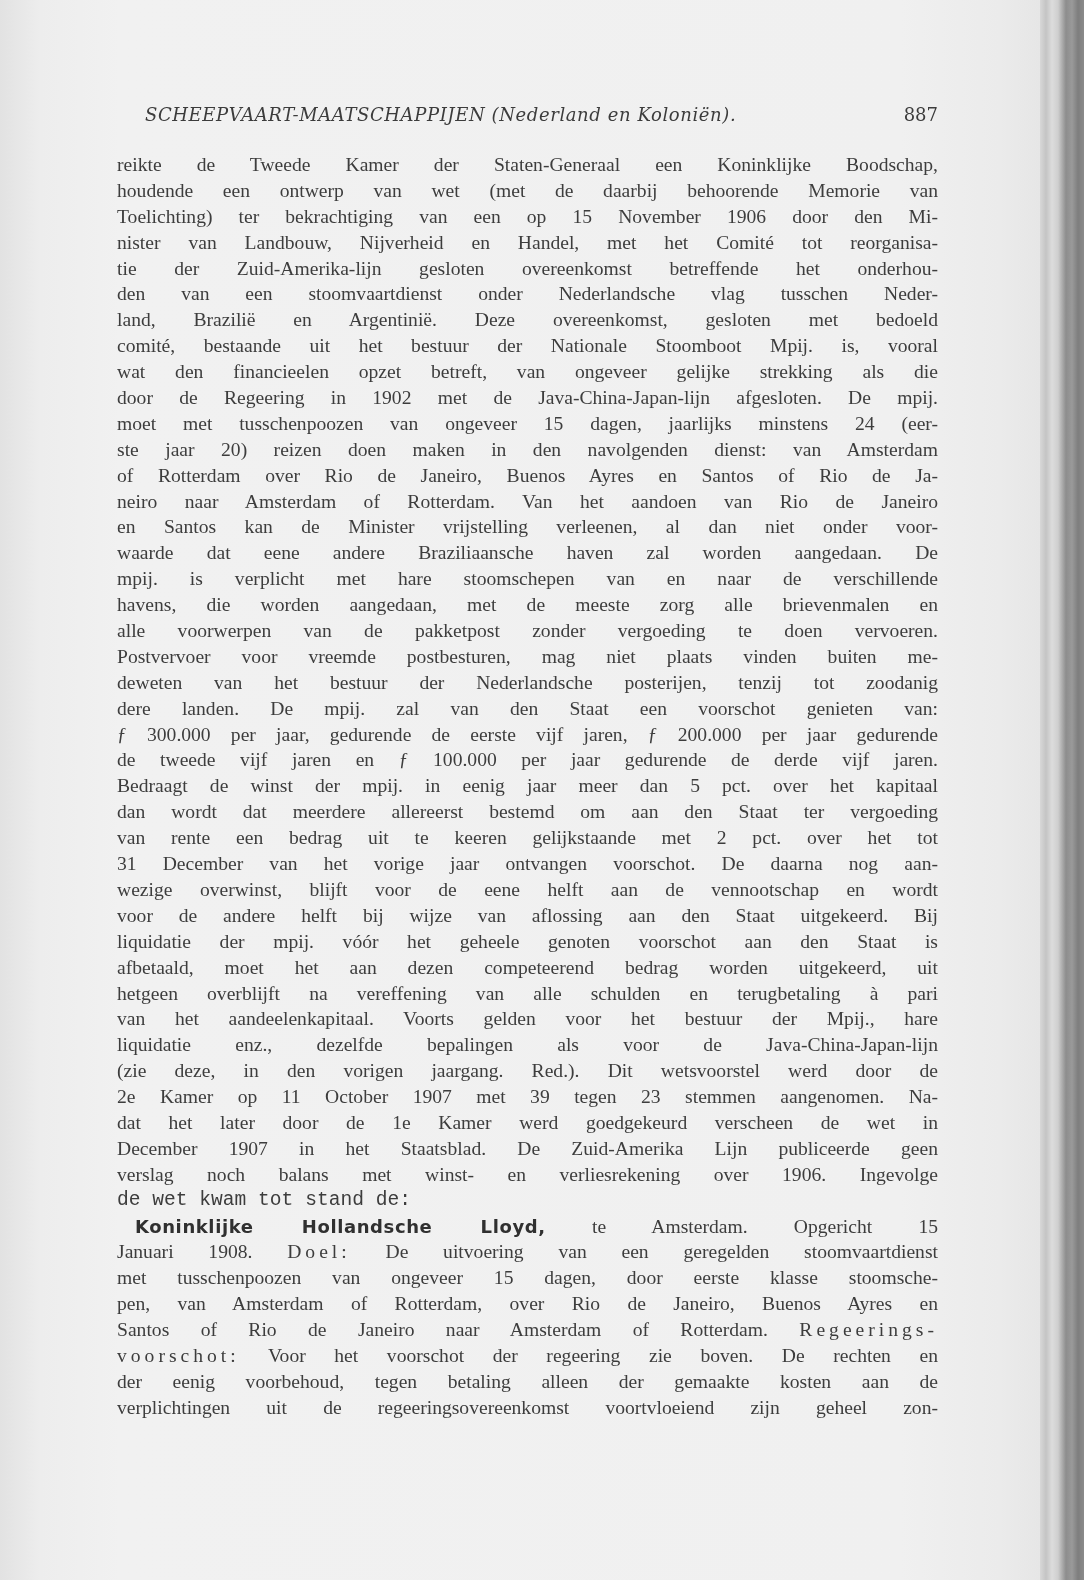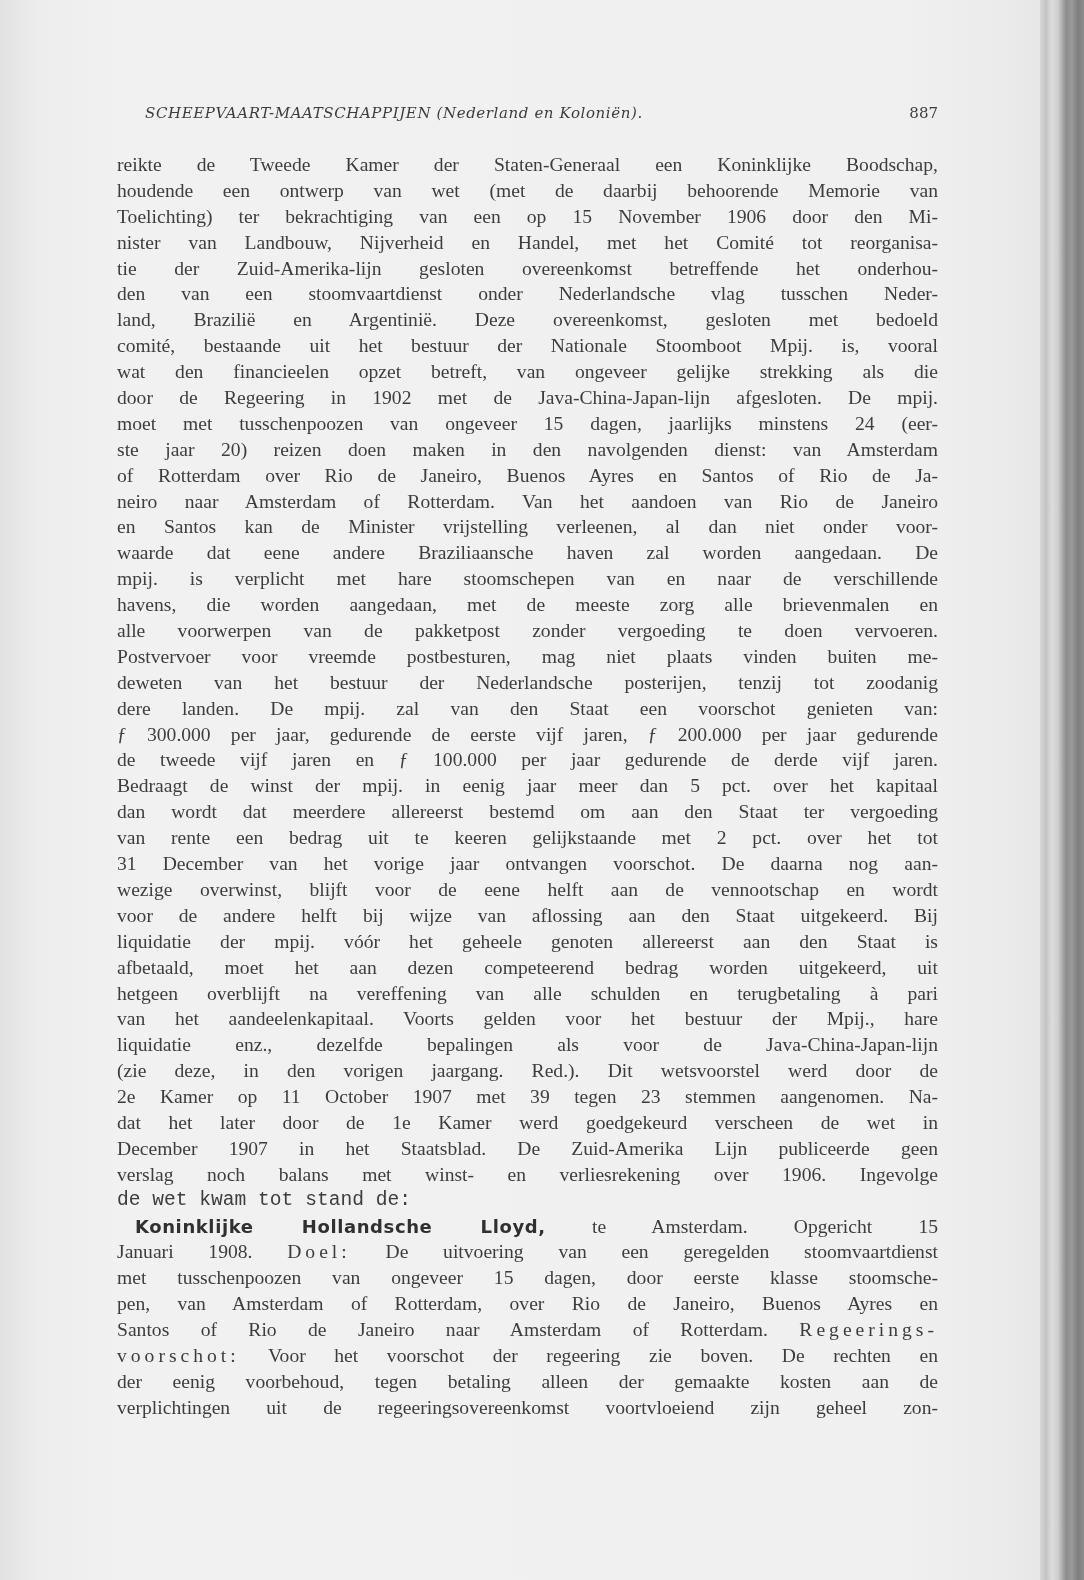--- a/index.html
+++ b/index.html
@@ -29,21 +29,21 @@
     height: 1580px;
     background: linear-gradient(to right, #d8d8d8 0px, #c4c4c4 6px, #dcdcdc 12px, #cfcfcf 18px, #8d8d8d 26px, #9a9a9a 32px, #7e7e7e 38px, #8a8a8a 44px);
   }
   .running-head {
     position: absolute;
     left: 145px;
     top: 104px;
     width: 793px;
     height: 28px;
     font-family: "DejaVu Serif", serif;
-    font-size: 15px;
+    font-size: 18px;
     color: #3c3c3c;
     white-space: nowrap;
   }
   .running-head .title {
     font-style: italic;
     letter-spacing: 0.6px;
   }
   .running-head .page-num {
     position: absolute;
     right: 0;
@@ -120,21 +120,21 @@
     <span class="line">deweten van het bestuur der Nederlandsche posterijen, tenzij tot zoodanig</span>
     <span class="line">dere landen.  De mpij. zal van den Staat een voorschot genieten van:</span>
     <span class="line">ƒ 300.000 per jaar, gedurende de eerste vijf jaren, ƒ 200.000 per jaar gedurende</span>
     <span class="line">de tweede vijf jaren en ƒ 100.000 per jaar gedurende de derde vijf jaren.</span>
     <span class="line">Bedraagt de winst der mpij. in eenig jaar meer dan 5 pct. over het kapitaal</span>
     <span class="line">dan wordt dat meerdere allereerst bestemd om aan den Staat ter vergoeding</span>
     <span class="line">van rente een bedrag uit te keeren gelijkstaande met 2 pct. over het tot</span>
     <span class="line">31 December van het vorige jaar ontvangen voorschot.  De daarna nog aan-</span>
     <span class="line">wezige overwinst, blijft voor de eene helft aan de vennootschap en wordt</span>
     <span class="line">voor de andere helft bij wijze van aflossing aan den Staat uitgekeerd.  Bij</span>
-    <span class="line">liquidatie der mpij. vóór het geheele genoten allereerst aan den Staat is</span>
+    <span class="line">liquidatie der mpij. vóór het geheele genoten voorschot aan den Staat is</span>
     <span class="line">afbetaald, moet het aan dezen competeerend bedrag worden uitgekeerd, uit</span>
     <span class="line">hetgeen overblijft na vereffening van alle schulden en terugbetaling à pari</span>
     <span class="line">van het aandeelenkapitaal.  Voorts gelden voor het bestuur der Mpij., hare</span>
     <span class="line">liquidatie enz., dezelfde bepalingen als voor de Java-China-Japan-lijn</span>
     <span class="line">(zie deze, in den vorigen jaargang. Red.).  Dit wetsvoorstel werd door de</span>
     <span class="line">2e Kamer op 11 October 1907 met 39 tegen 23 stemmen aangenomen.  Na-</span>
     <span class="line">dat het later door de 1e Kamer werd goedgekeurd verscheen de wet in</span>
     <span class="line">December 1907 in het Staatsblad.  De Zuid-Amerika Lijn publiceerde geen</span>
     <span class="line">verslag noch balans met winst- en verliesrekening over 1906.  Ingevolge</span>
     <span class="line last">de wet kwam tot stand de:</span>

